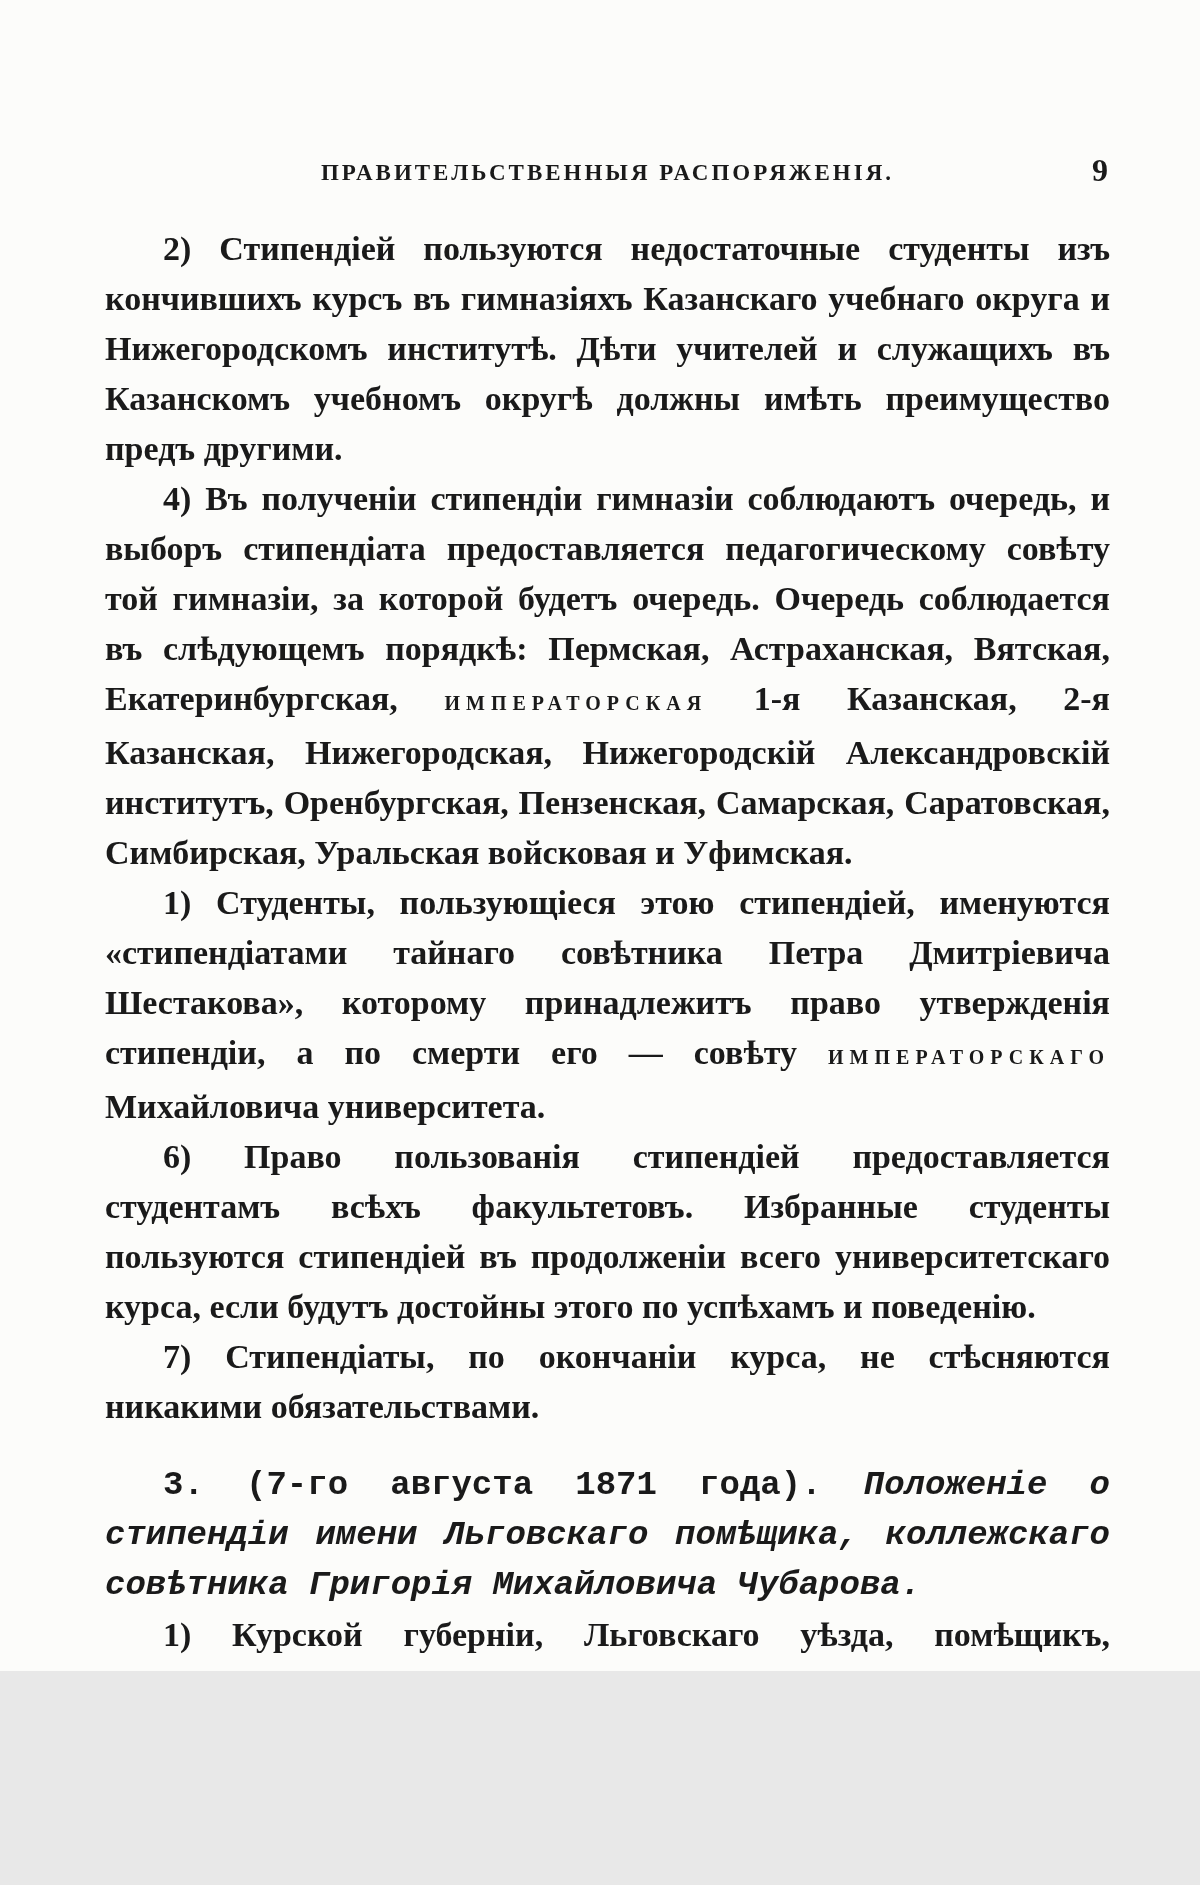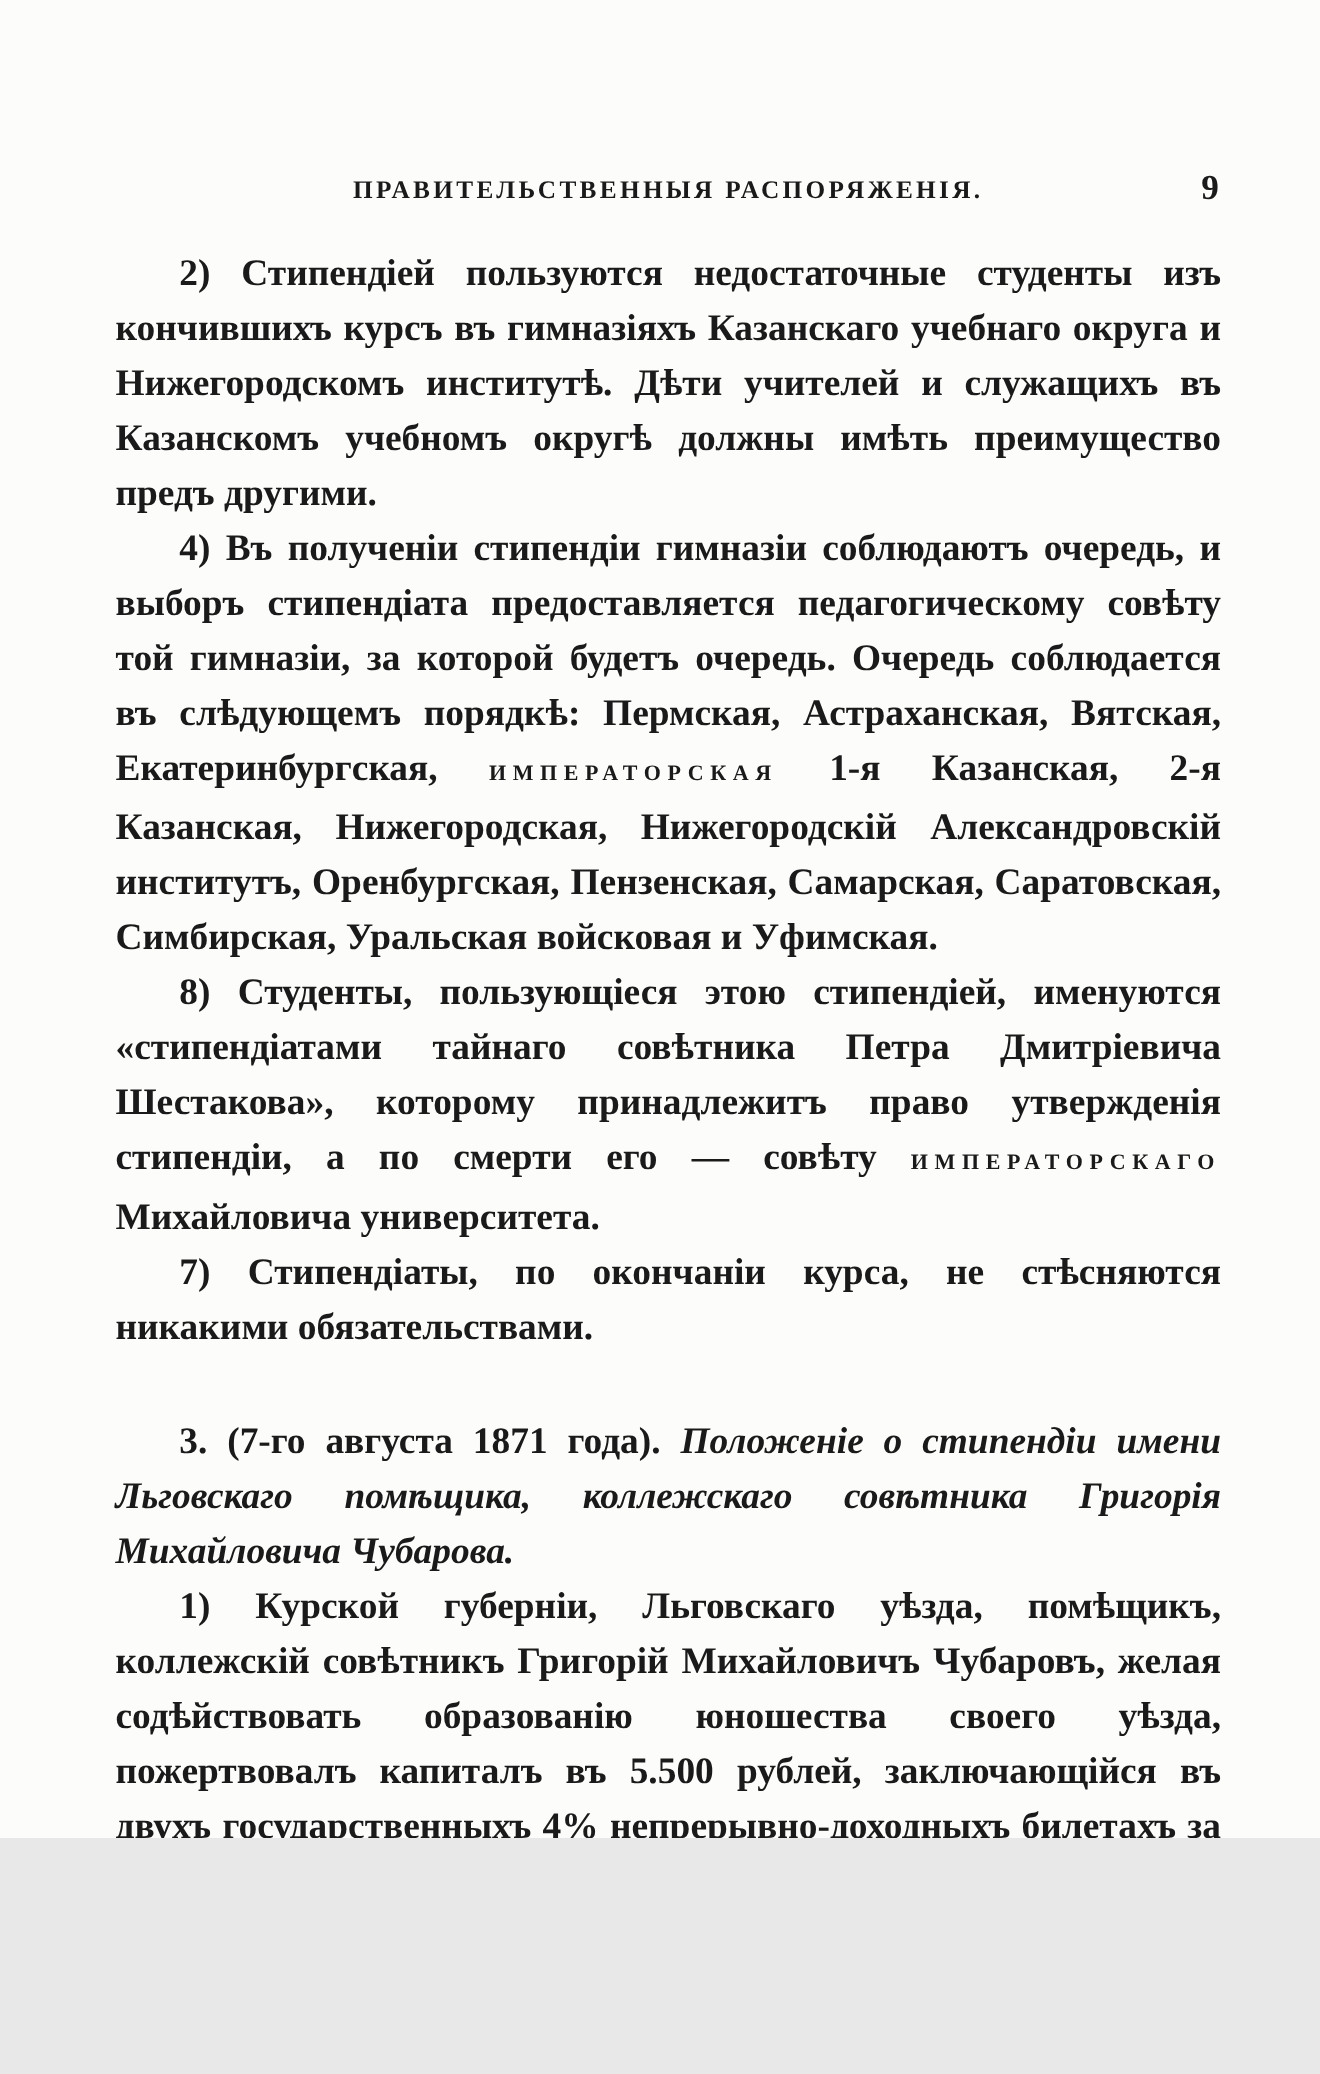--- a/index.html
+++ b/index.html
@@ -27,21 +27,21 @@
   .content {
     position:absolute; left:105px; top:224px; width:1005px;
     font-family:"Liberation Serif", serif;
     font-size:34px;
     font-weight:bold;
     line-height:50px;
     text-align:justify;
   }
   .par { margin:0; text-indent:58px; }
   .caps-spaced { letter-spacing:6px; font-size:20px; }
-  .sec-head { margin-top:54px; }
+  .sec-head { margin-top:28px;font-family:Liberation Mono, monospace; }
   .ital { font-style:italic; }
   .note {
     margin:26px 0 34px 0;
     font-size:26px;
     line-height:34px;
     text-indent:14px;
     text-align:left;
   }
   .watermark {
     position:absolute; left:818px; top:1818px;
@@ -61,22 +61,23 @@
     <span>ПРАВИТЕЛЬСТВЕННЫЯ РАСПОРЯЖЕНІЯ.</span>
     <span class="page-num">9</span>
   </div>
 
   <div class="content">
 
     <p class="par">2) Стипендіей пользуются недостаточные студенты изъ кончившихъ курсъ въ гимназіяхъ Казанскаго учебнаго округа и Нижегородскомъ институтѣ. Дѣти учителей и служащихъ въ Казанскомъ учебномъ округѣ должны имѣть преимущество предъ другими.</p>
 
     <p class="par"><span>4) Въ полученіи стипендіи гимназіи соблюдаютъ очередь, и выборъ стипендіата предоставляется педагогическому совѣту той гимназіи, за которой будетъ очередь. Очередь соблюдается въ слѣдующемъ порядкѣ: Пермская, Астраханская, Вятская, Екатеринбургская, </span><span class="caps-spaced">ИМПЕРАТОРСКАЯ</span><span> 1-я Казанская, 2-я Казанская, Нижегородская, Нижегородскій Александровскій институтъ, Оренбургская, Пензенская, Самарская, Саратовская, Симбирская, Уральская войсковая и Уфимская.</span></p>
 
-    <p class="par"><span>8) Студенты, пользующіеся этою стипендіей, именуются «стипендіатами тайнаго совѣтника Петра Дмитріевича Шестакова», которому принадлежитъ право утвержденія стипендіи, а по смерти его — совѣту </span><span class="caps-spaced">ИМПЕРАТОРСКАГО</span><span> Михайловича университета.</span></p>
+    <p class="par"><span>1) Студенты, пользующіеся этою стипендіей, именуются «стипендіатами тайнаго совѣтника Петра Дмитріевича Шестакова», которому принадлежитъ право утвержденія стипендіи, а по смерти его — совѣту </span><span class="caps-spaced">ИМПЕРАТОРСКАГО</span><span> Михайловича университета.</span></p>
 
+    <p class="par">6) Право пользованія стипендіей предоставляется студентамъ всѣхъ факультетовъ. Избранные студенты пользуются стипендіей въ продолженіи всего университетскаго курса, если будутъ достойны этого по успѣхамъ и поведенію.</p>
 
     <p class="par">7) Стипендіаты, по окончаніи курса, не стѣсняются никакими обязательствами.</p>
 
     <p class="par sec-head"><span>3. (7-го августа 1871 года). </span><span class="ital">Положеніе о стипендіи имени Льговскаго помѣщика, коллежскаго совѣтника Григорія Михайловича Чубарова.</span></p>
 
 
     <p class="par">1) Курской губерніи, Льговскаго уѣзда, помѣщикъ, коллежскій совѣтникъ Григорій Михайловичъ Чубаровъ, желая содѣйствовать образованію юношества своего уѣзда, пожертвовалъ капиталъ въ 5.500 рублей, заключающійся въ двухъ государственныхъ 4% непрерывно-доходныхъ билетахъ за №№ 111.866 и 111.867, съ не полученными съ 1-го мая 1869 года процентами, на учрежденіе</p>
 
   </div>
 

